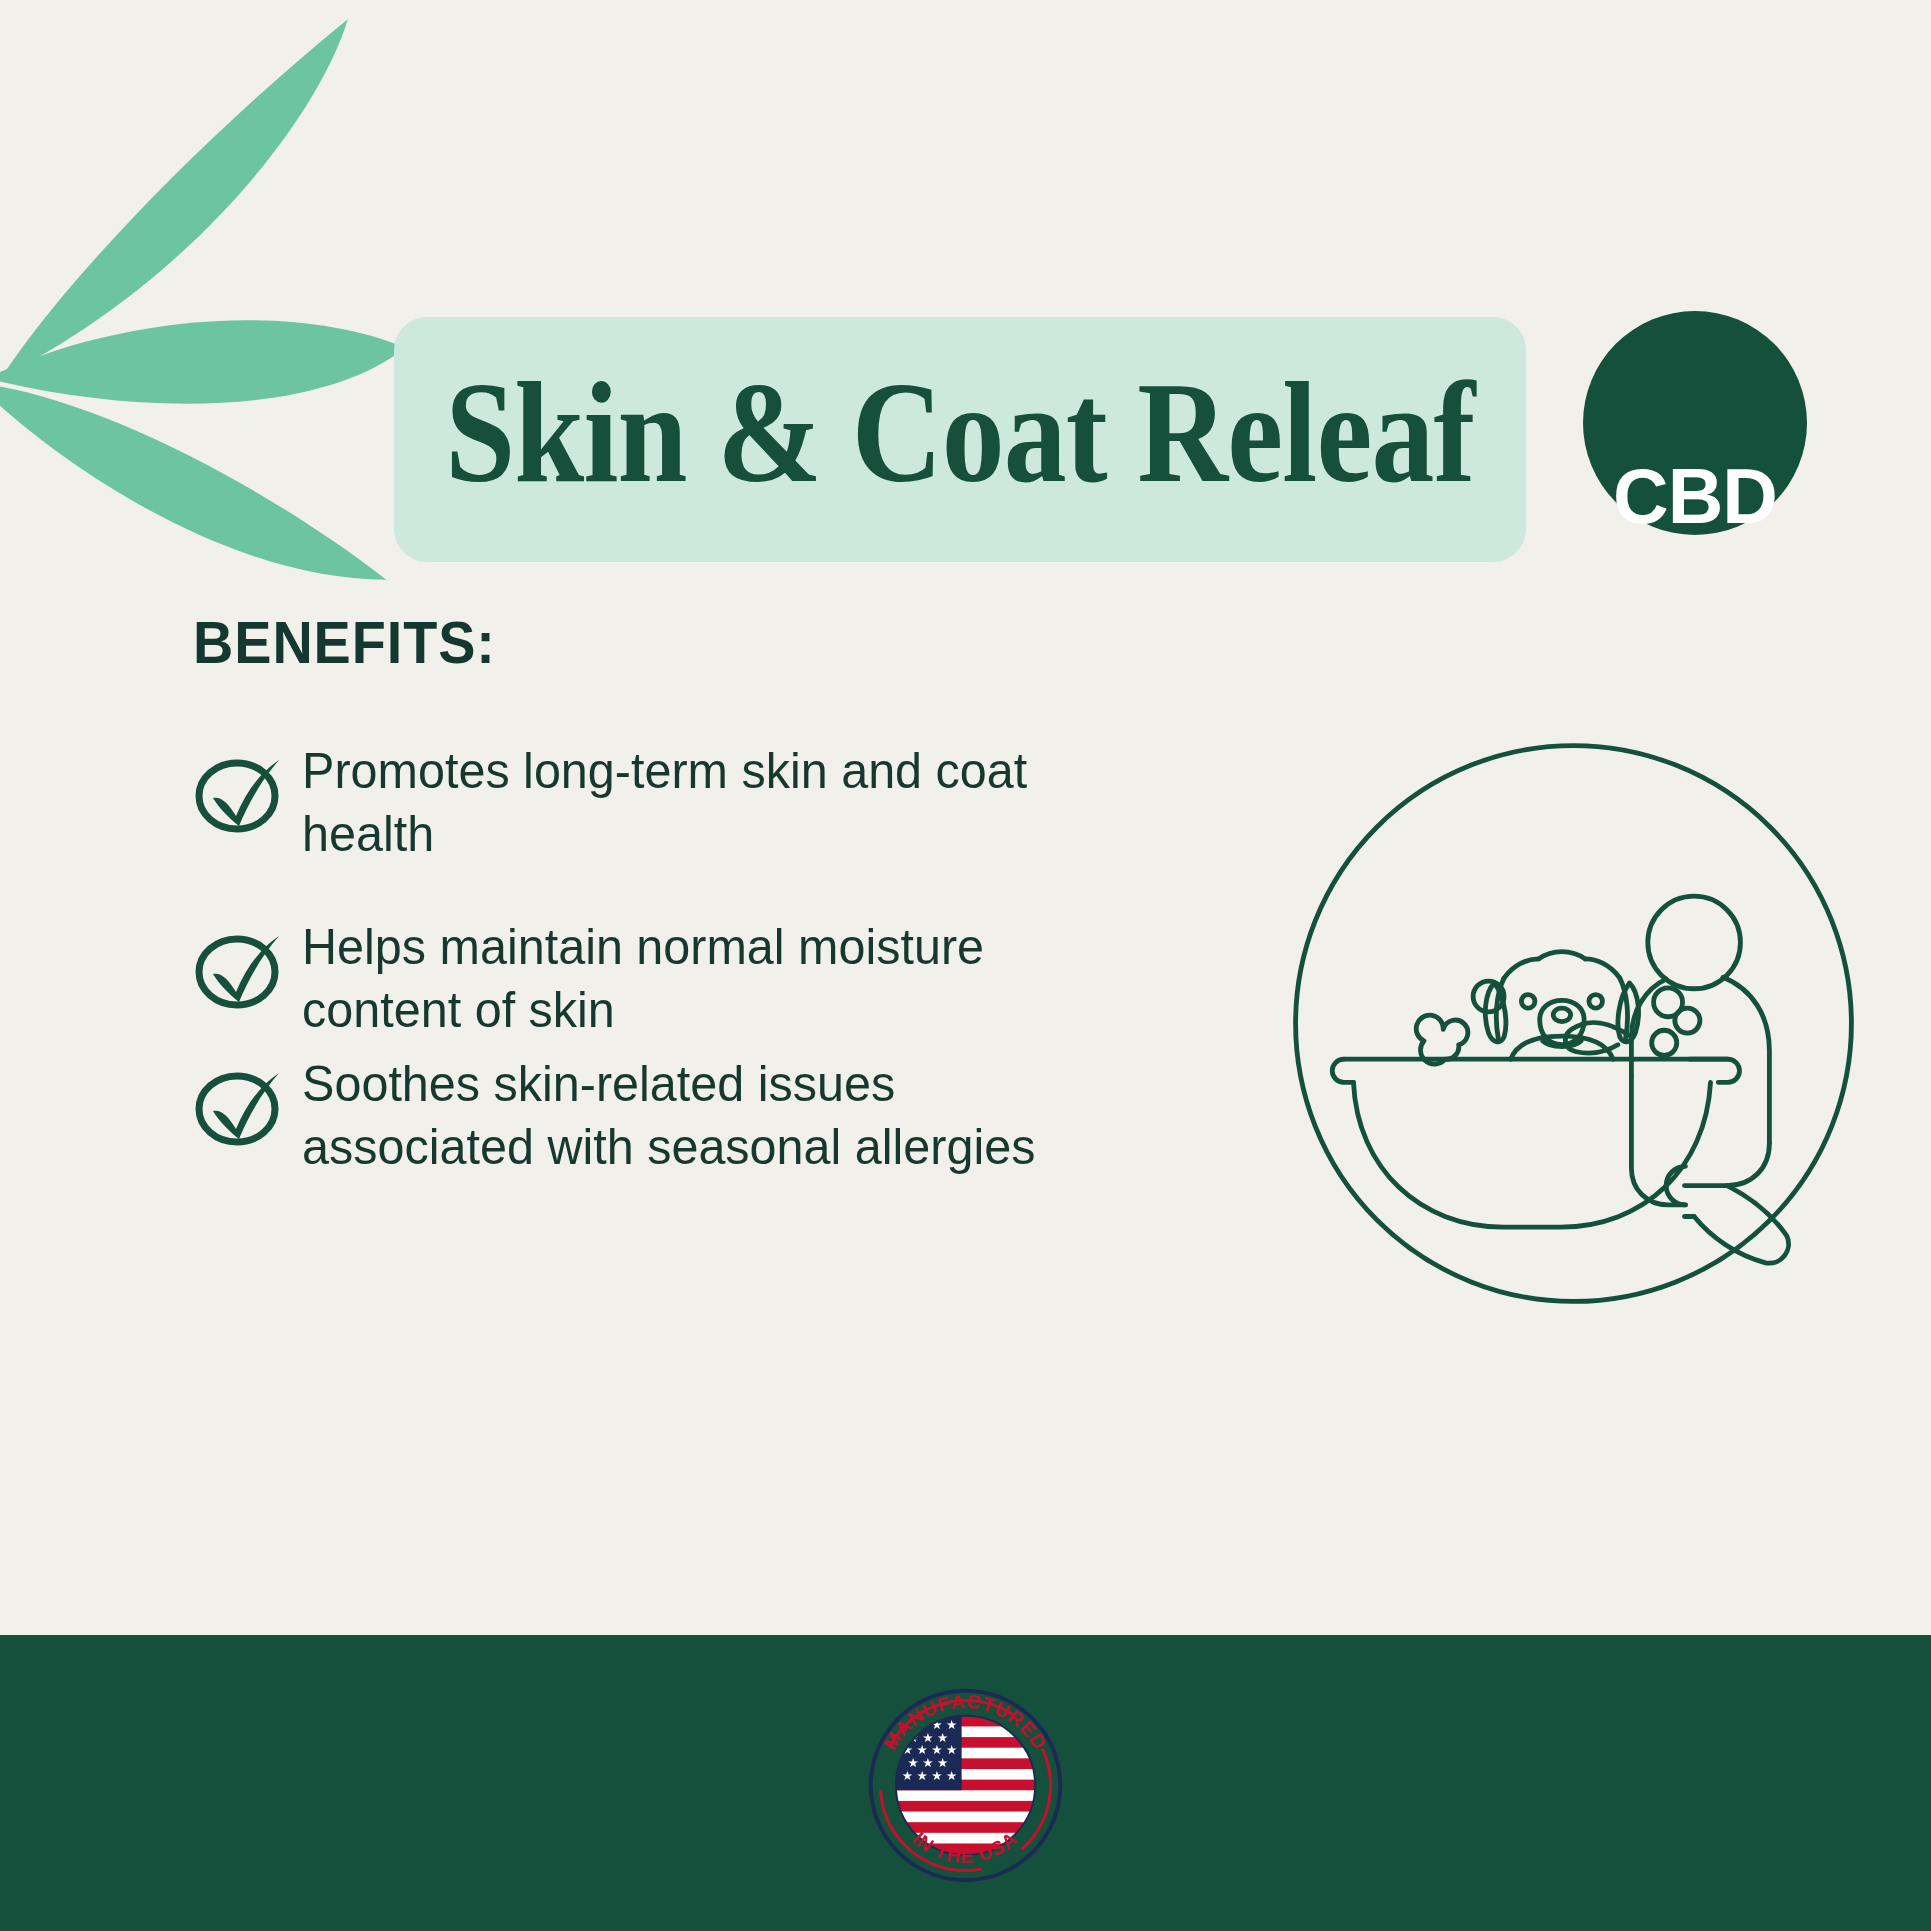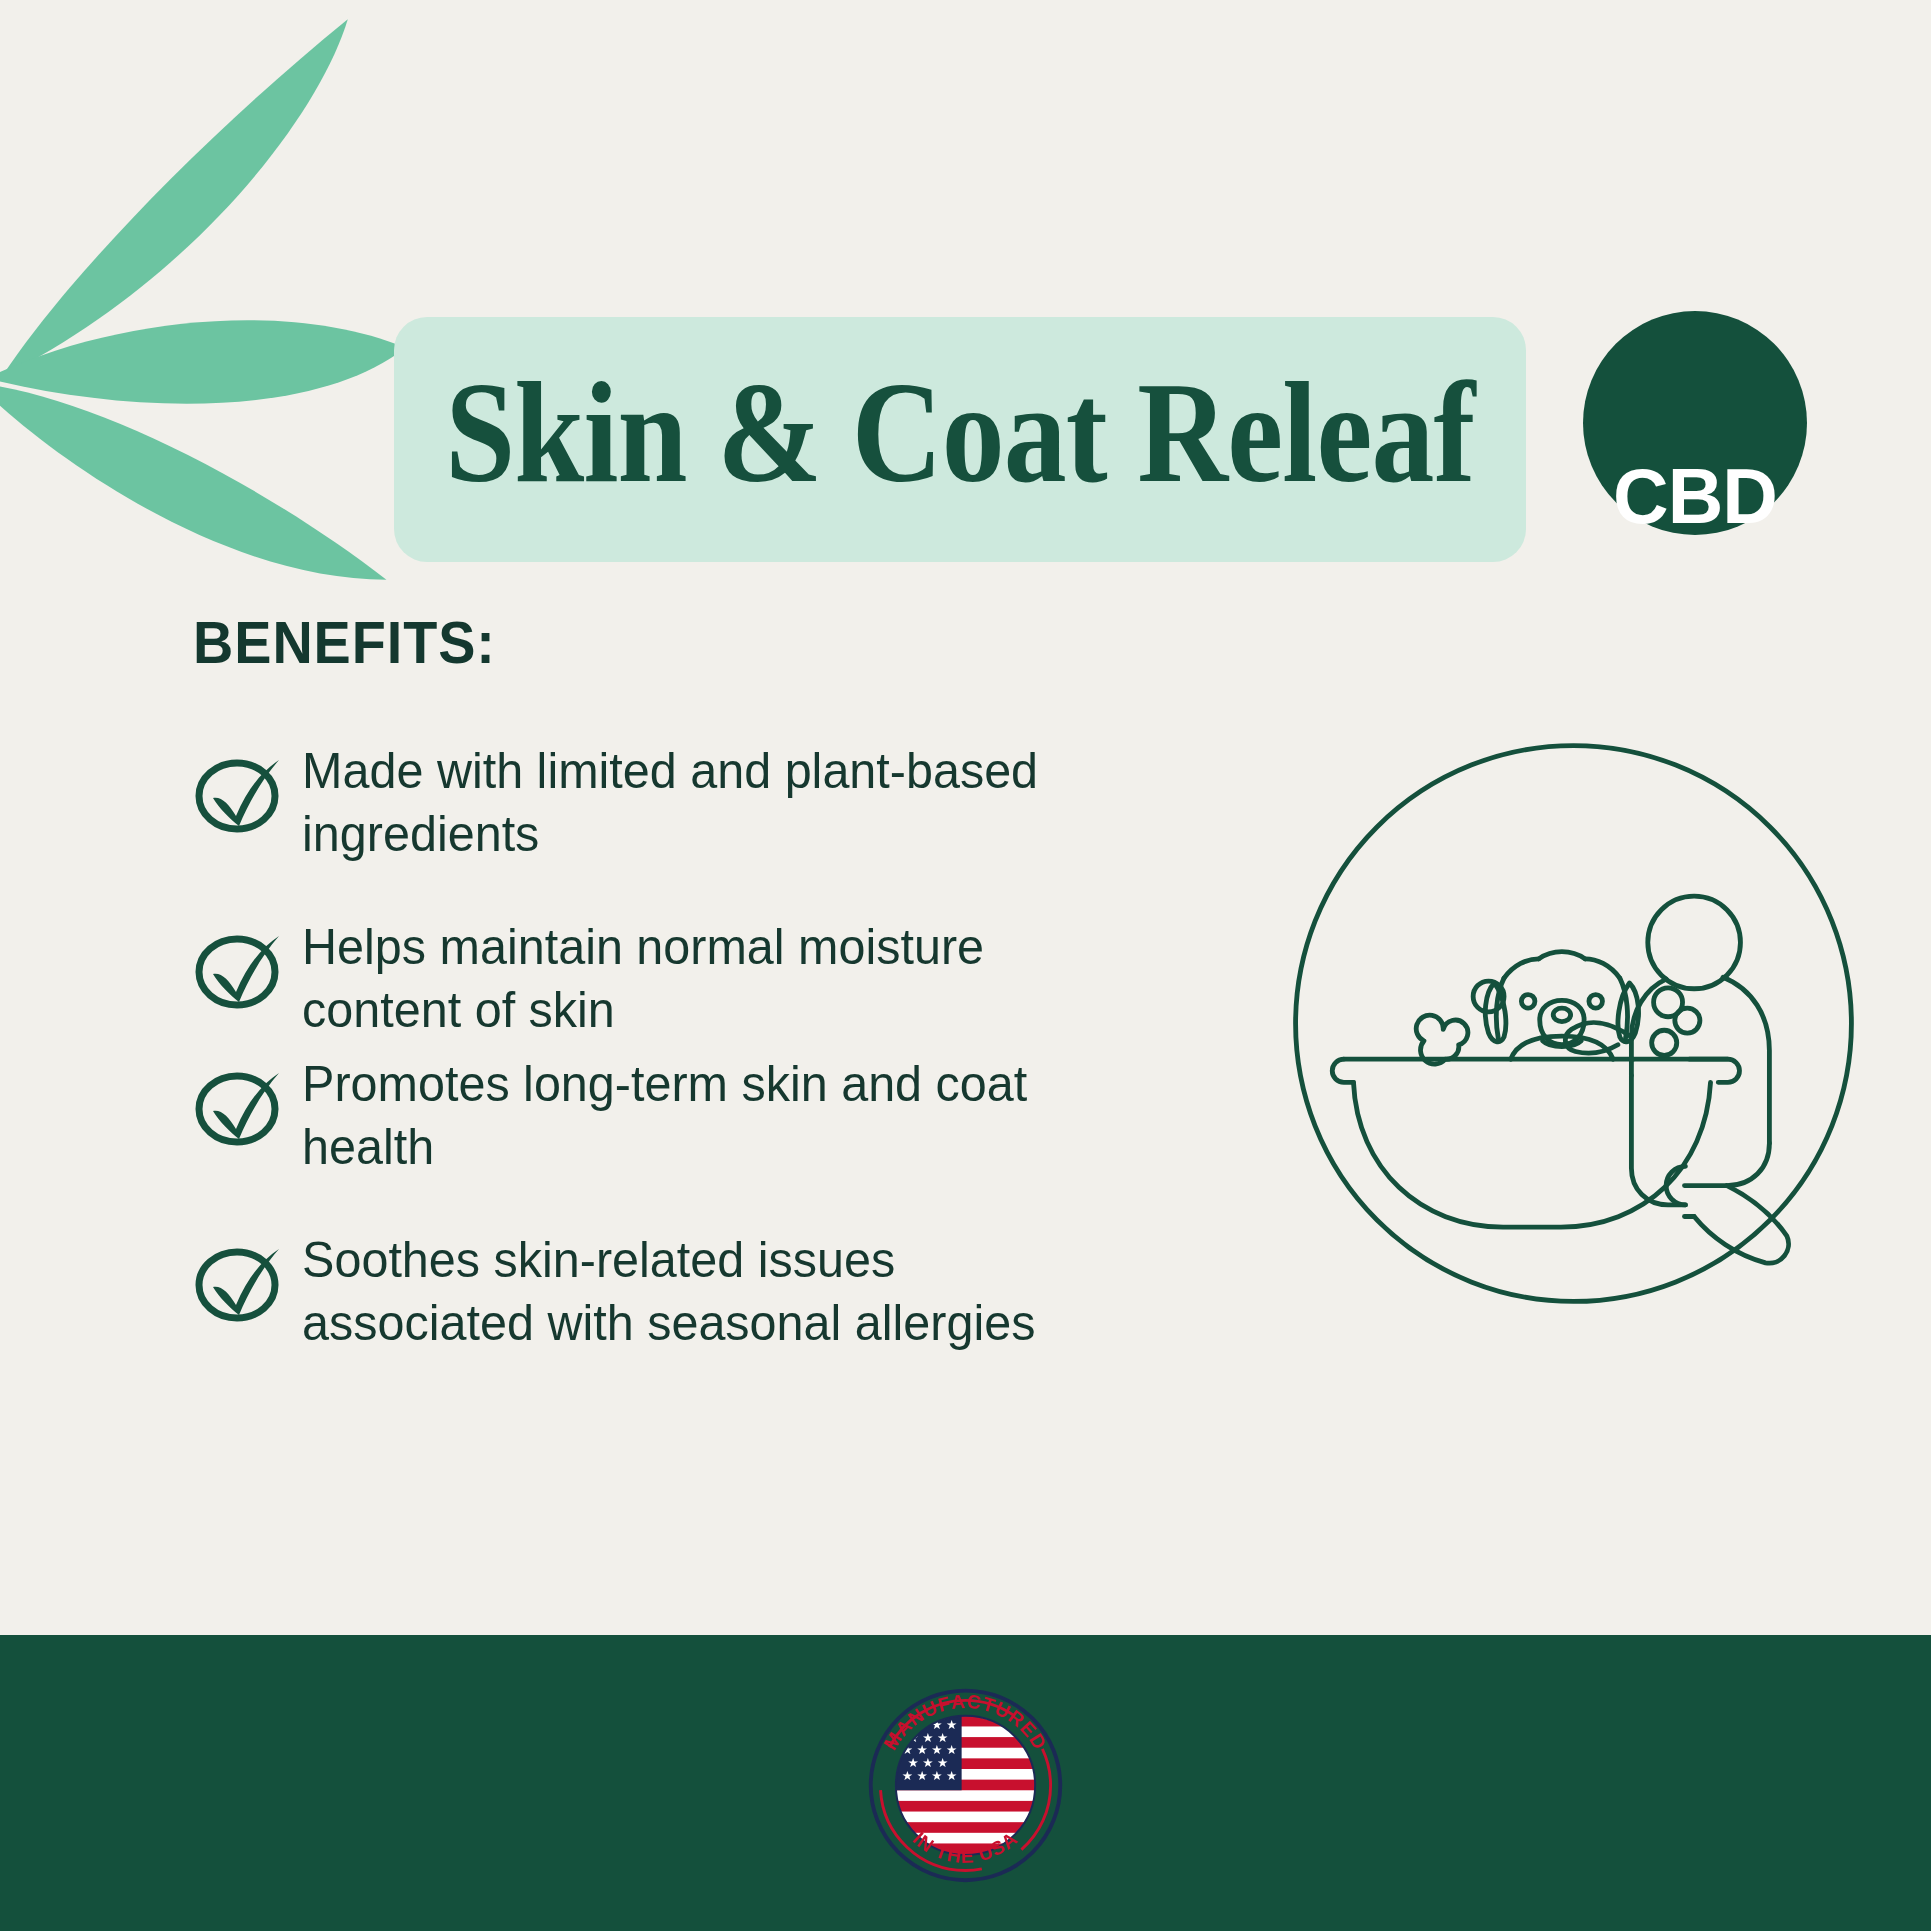--- a/index.html
+++ b/index.html
@@ -196,48 +196,39 @@
 </div>
 
 <div class="cbd-badge">
   <span class="cbd-text">CBD</span>
 </div>
 
 <div class="benefits-heading">BENEFITS:</div>
 
 <div class="benefits-list">
 
+
   <div class="benefit-row gap-lg">
     <span class="check-icon">
       <svg viewBox="0 0 100 100" width="100" height="100">
         <ellipse cx="48" cy="54" rx="38" ry="33" fill="none" stroke="#16503d" stroke-width="7"></ellipse>
         <path d="M24 56 C 32 54, 40 62, 47 74 C 58 48, 72 30, 90 18 C 74 36, 60 60, 50 84 C 40 76, 30 66, 24 56 Z" fill="#16503d"></path>
       </svg>
     </span>
-    <span class="benefit-text">Made with limited and plant-based ingredients</span>
+    <span class="benefit-text">Promotes long-term skin and coat health</span>
   </div>
 
   <div class="benefit-row gap-sm">
     <span class="check-icon">
       <svg viewBox="0 0 100 100" width="100" height="100">
         <ellipse cx="48" cy="54" rx="38" ry="33" fill="none" stroke="#16503d" stroke-width="7"></ellipse>
         <path d="M24 56 C 32 54, 40 62, 47 74 C 58 48, 72 30, 90 18 C 74 36, 60 60, 50 84 C 40 76, 30 66, 24 56 Z" fill="#16503d"></path>
       </svg>
     </span>
     <span class="benefit-text">Helps maintain normal moisture content of skin</span>
-  </div>
-
-  <div class="benefit-row gap-lg">
-    <span class="check-icon">
-      <svg viewBox="0 0 100 100" width="100" height="100">
-        <ellipse cx="48" cy="54" rx="38" ry="33" fill="none" stroke="#16503d" stroke-width="7"></ellipse>
-        <path d="M24 56 C 32 54, 40 62, 47 74 C 58 48, 72 30, 90 18 C 74 36, 60 60, 50 84 C 40 76, 30 66, 24 56 Z" fill="#16503d"></path>
-      </svg>
-    </span>
-    <span class="benefit-text">Promotes long-term skin and coat health</span>
   </div>
 
   <div class="benefit-row">
     <span class="check-icon">
       <svg viewBox="0 0 100 100" width="100" height="100">
         <ellipse cx="48" cy="54" rx="38" ry="33" fill="none" stroke="#16503d" stroke-width="7"></ellipse>
         <path d="M24 56 C 32 54, 40 62, 47 74 C 58 48, 72 30, 90 18 C 74 36, 60 60, 50 84 C 40 76, 30 66, 24 56 Z" fill="#16503d"></path>
       </svg>
     </span>
     <span class="benefit-text">Soothes skin-related issues associated with seasonal allergies</span>

